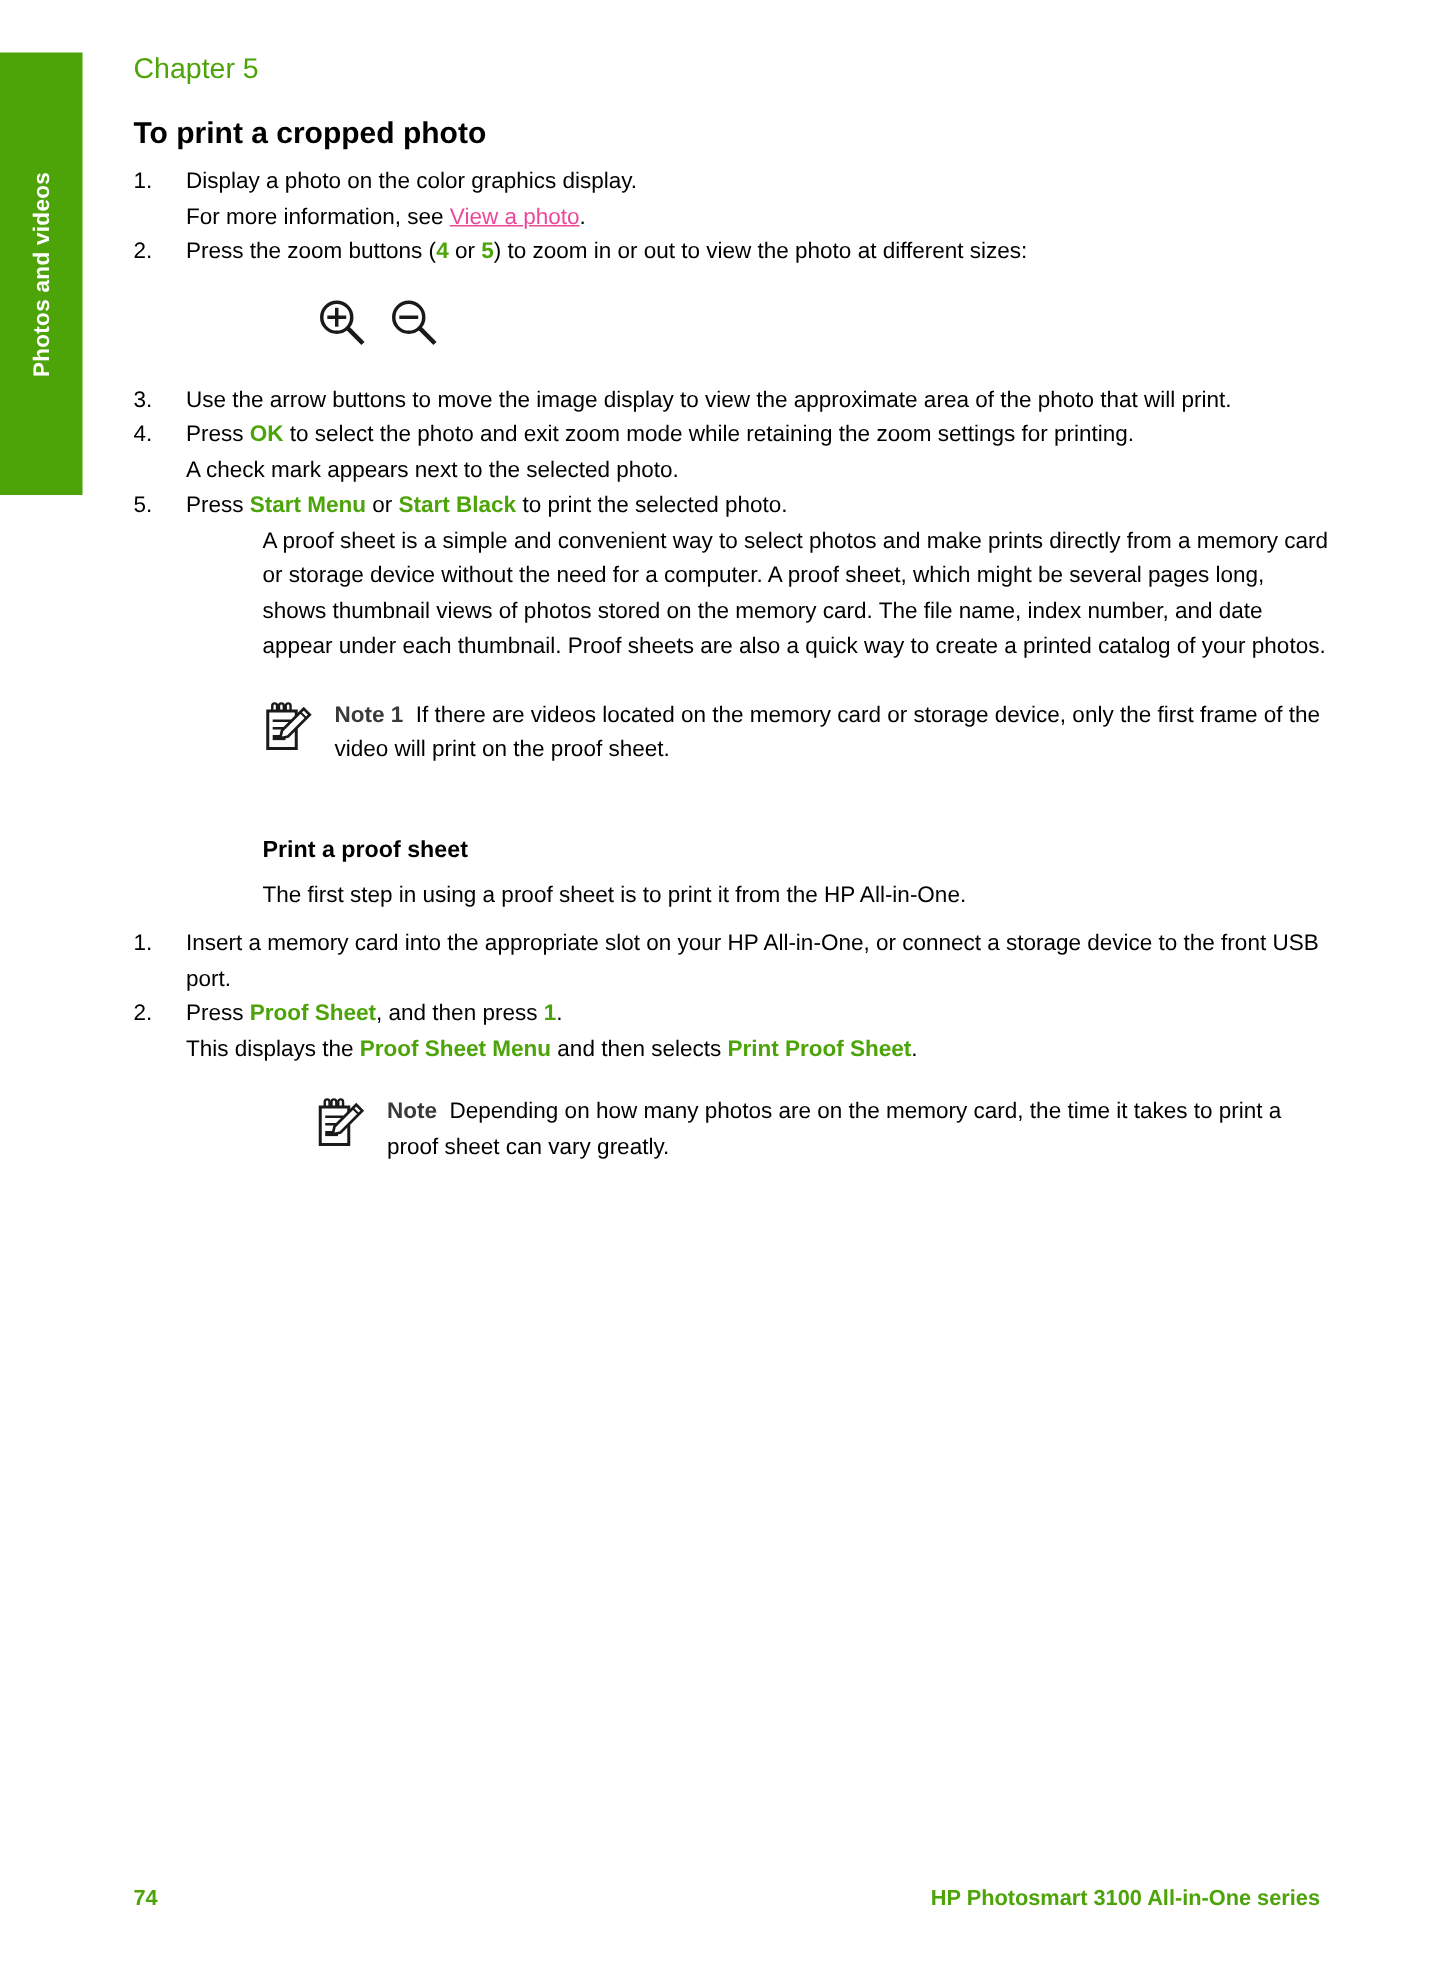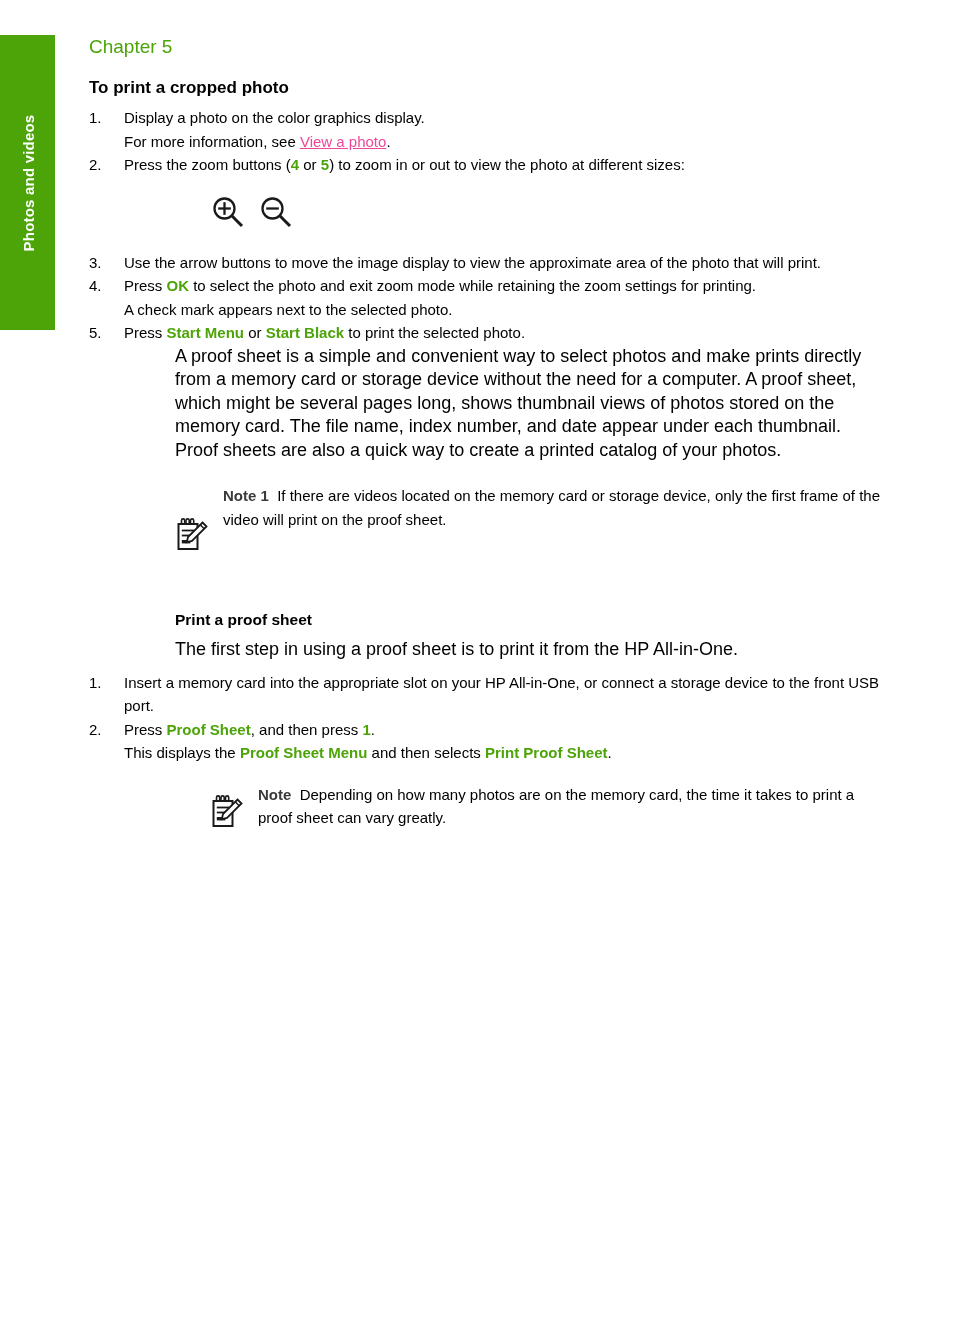--- a/index.html
+++ b/index.html
@@ -65,29 +65,29 @@
     margin: 0 0 14px 0;
     letter-spacing: -0.1px;
   }
   .h3 {
     font-size: 15.5px;
     font-weight: bold;
     color: #000;
     margin: 0 0 9px 0;
   }
   .h4 {
-    font-size: 17px;
+    font-size: 20px;
     font-weight: bold;
     color: #000;
     margin: 0 0 8px 0;
   }
 
   p {
     margin: 0;
-    font-size: 18px;
+    font-size: 15px;
     line-height: 23.5px;
   }
 
   .indent {
     margin-left: 86px;
   }
 
   
   ol.steps {
     list-style: none;
@@ -126,21 +126,21 @@
   .zoom-row {
     margin: 18px 0 18px 121px;
     display: flex;
     gap: 12px;
     align-items: center;
   }
 
   
   .note-block {
     display: flex;
-    align-items: flex-end;
+    align-items: flex-start;
     gap: 14px;
   }
   .note-icon {
     flex: 0 0 auto;
     width: 34px;
     height: 36px;
     margin-top: 2px;
   }
   .note-body {
     flex: 1 1 auto;
@@ -259,21 +259,21 @@
           </svg>
         </span>
         <div class="note-body">
           <p class="note-text"><span class="note-label">Note 1</span><span>&nbsp;&nbsp;</span><span>If there are videos located on the memory card or storage device, only the first frame of the video will print on the proof sheet.</span></p>
           <div class="note-gap"></div>
         </div>
       </div>
     </div>
 
 
-    <h3 class="h3 indent" style="margin-top:58px;">Print a proof sheet</h3>
+    <h3 class="h3 indent" style="margin-top:24px;">Print a proof sheet</h3>
 
     <p class="indent">The first step in using a proof sheet is to print it from the HP All-in-One.</p>
 
     <ol class="steps indent" style="margin-top:9px;">
       <li>
         <span class="num">1.</span>
         <span>Insert a memory card into the appropriate slot on your HP All-in-One, or connect a storage device to the front USB port.</span>
       </li>
       <li>
         <span class="num">2.</span><span>Press </span><span class="key">Proof Sheet</span><span>, and then press </span><span class="key">1</span><span>.</span>
@@ -297,14 +297,18 @@
           </svg>
         </span>
         <div class="note-body">
           <p class="note-text"><span class="note-label">Note</span><span>&nbsp;&nbsp;</span><span>Depending on how many photos are on the memory card, the time it takes to print a proof sheet can vary greatly.</span></p>
         </div>
       </div>
     </div>
 
   </div>
 
+  <div class="footer">
+    <span class="footer-page">74</span>
+    <span class="footer-title">HP Photosmart 3100 All-in-One series</span>
+  </div>
 
 </div>
 
 </body></html>

